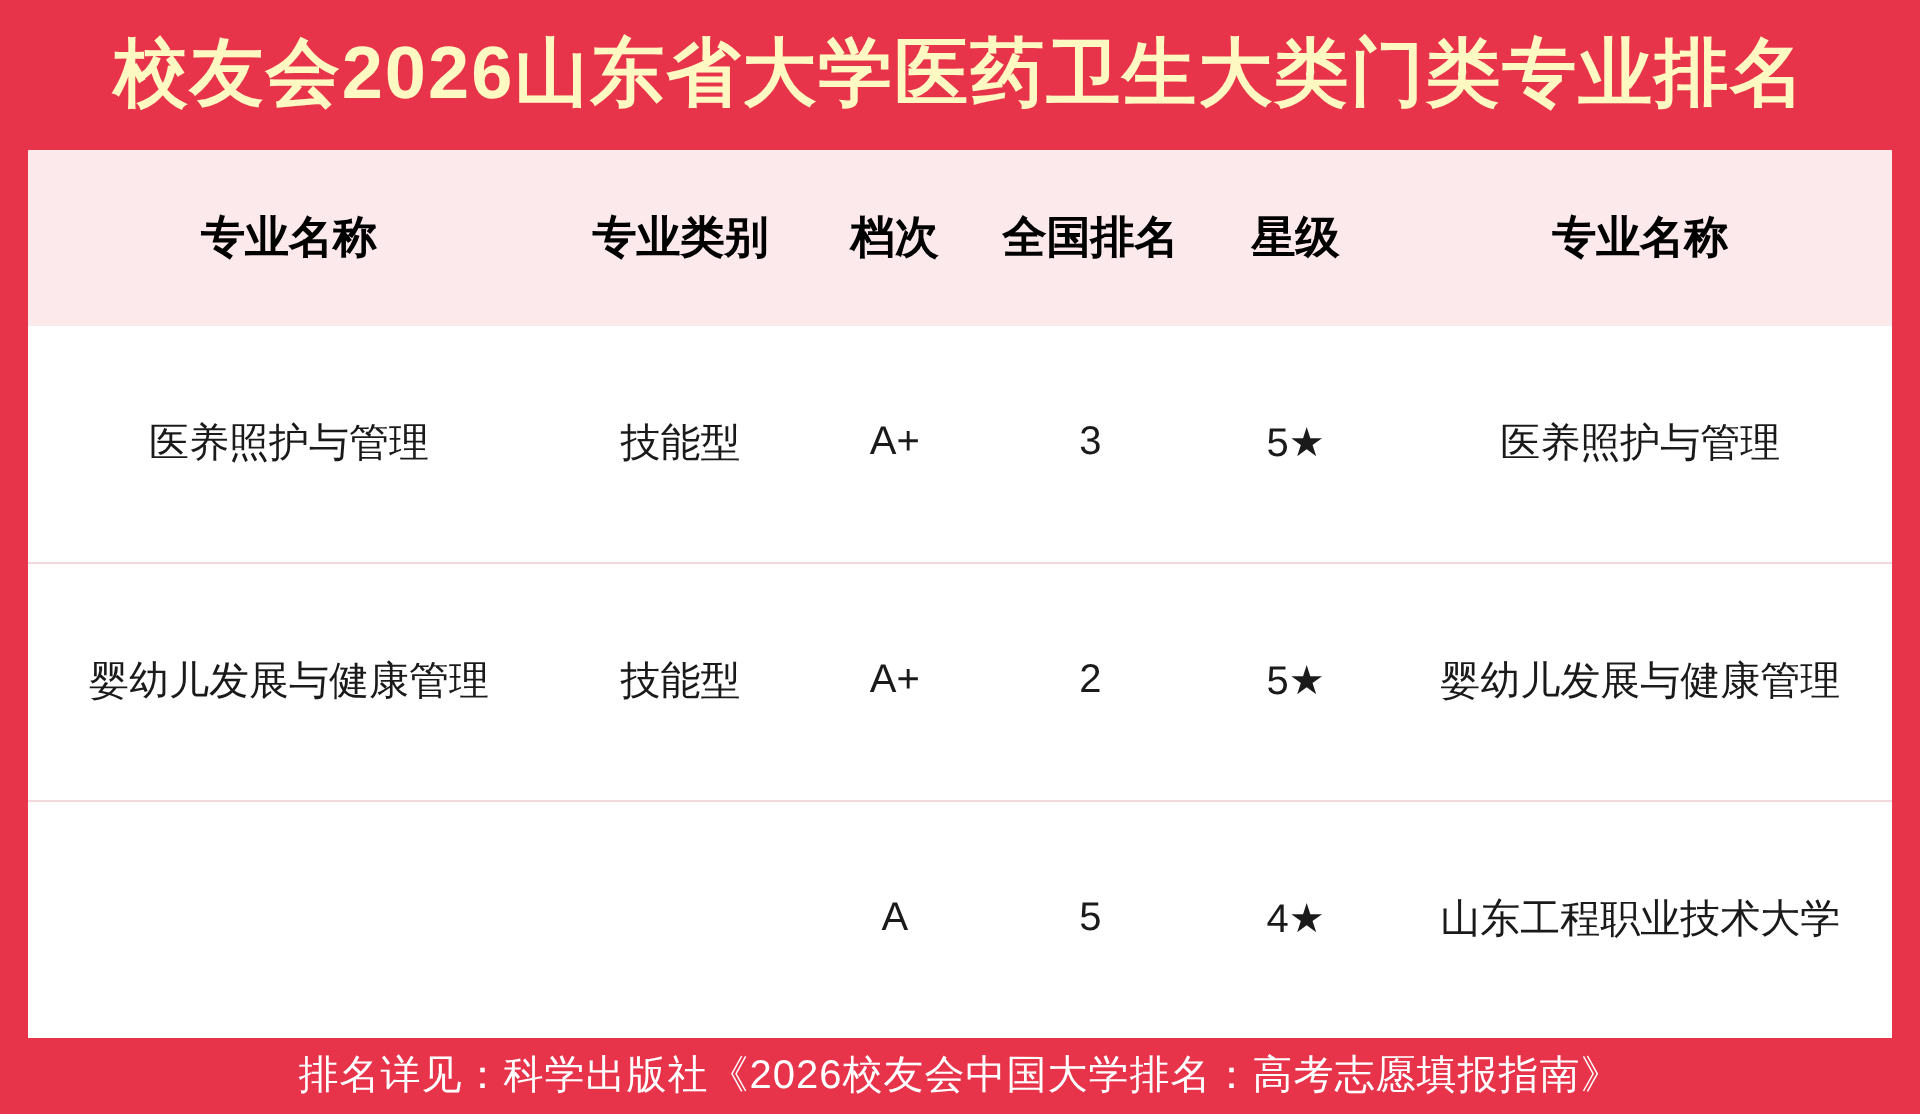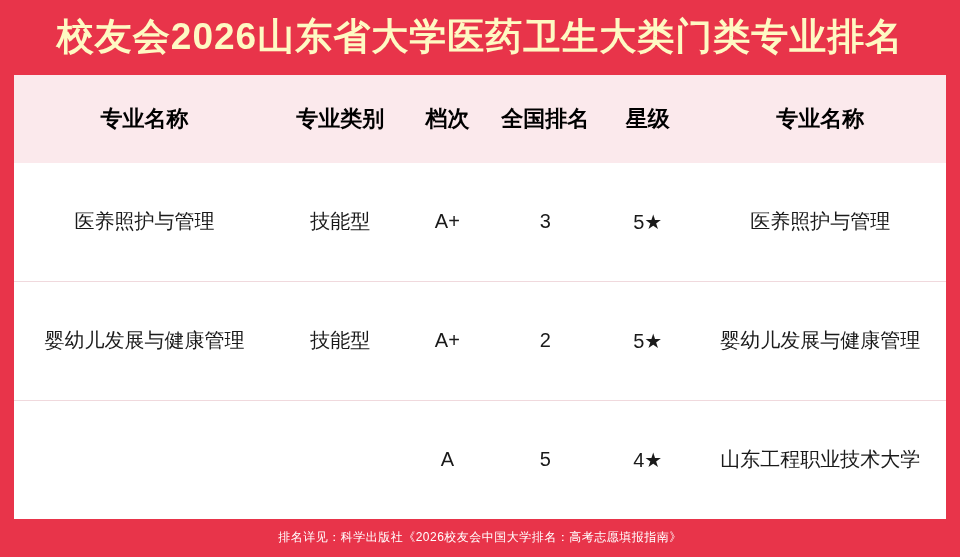--- a/index.html
+++ b/index.html
@@ -78,21 +78,21 @@
   .col-grade   { width: 9.0%; }
   .col-rank    { width: 12.0%; }
   .col-star    { width: 10.0%; }
   .col-school  { width: 27.0%; }
   .footer {
     height: 62px;
     display: flex;
     align-items: center;
     justify-content: center;
     color: #ffffff;
-    font-size: 12px;
+    font-size: 20px;
     letter-spacing: 0.5px;
     white-space: nowrap;
   }
 </style>
 </head>
 <body>
 
 <div class="page">
 
   <div class="title-bar">

